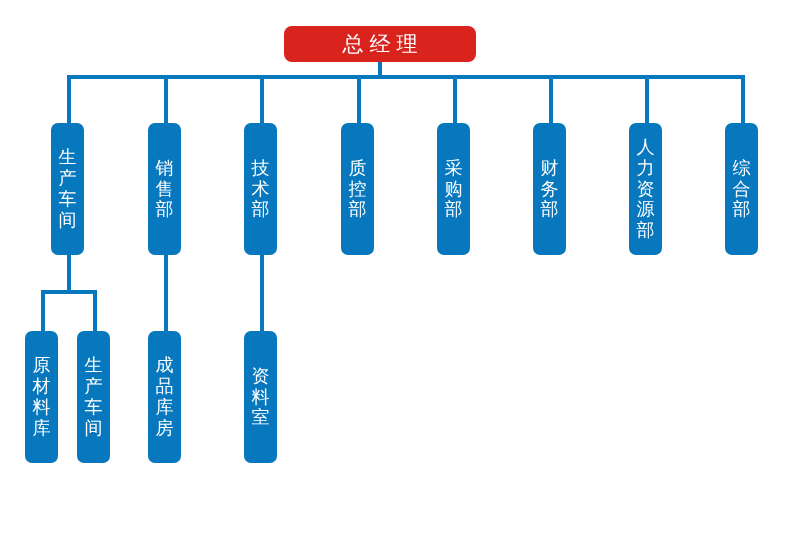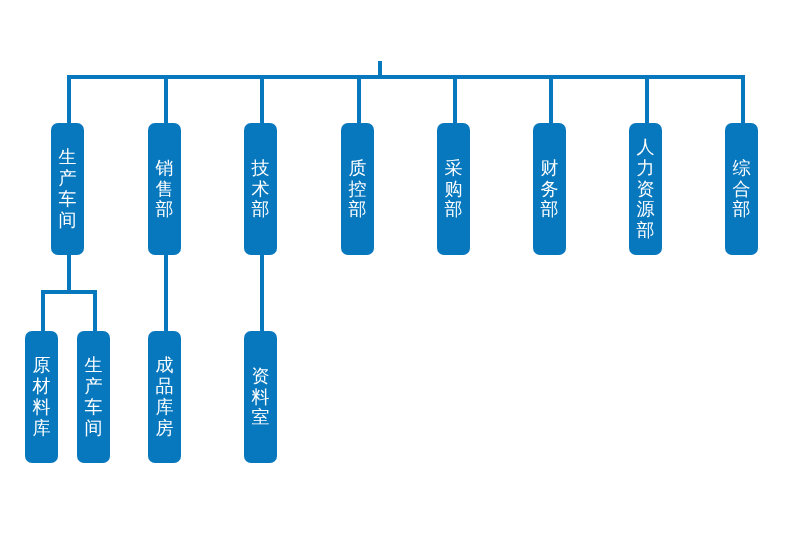--- a/index.html
+++ b/index.html
@@ -84,20 +84,23 @@
   <div class="line line-v" style="left:741px; top:75px; height:48px;"></div>
 
   <div class="line line-v" style="left:67px; top:254px; height:40px;"></div>
   <div class="line line-h" style="left:41px; top:290px; width:56px;"></div>
   <div class="line line-v" style="left:41px; top:290px; height:42px;"></div>
   <div class="line line-v" style="left:93px; top:290px; height:42px;"></div>
 
   <div class="line line-v" style="left:164px; top:254px; height:78px;"></div>
   <div class="line line-v" style="left:260px; top:254px; height:78px;"></div>
 
+  <div class="node node-root" style="left:284px; top:26px; width:192px; height:36px;">
+    <span>总经理</span>
+  </div>
 
   <div class="node node-dept" style="left:51px; top:123px; width:33px; height:132px;">
     <div class="vtext">
       <span>生</span>
       <span>产</span>
       <span>车</span>
       <span>间</span>
     </div>
   </div>
 

